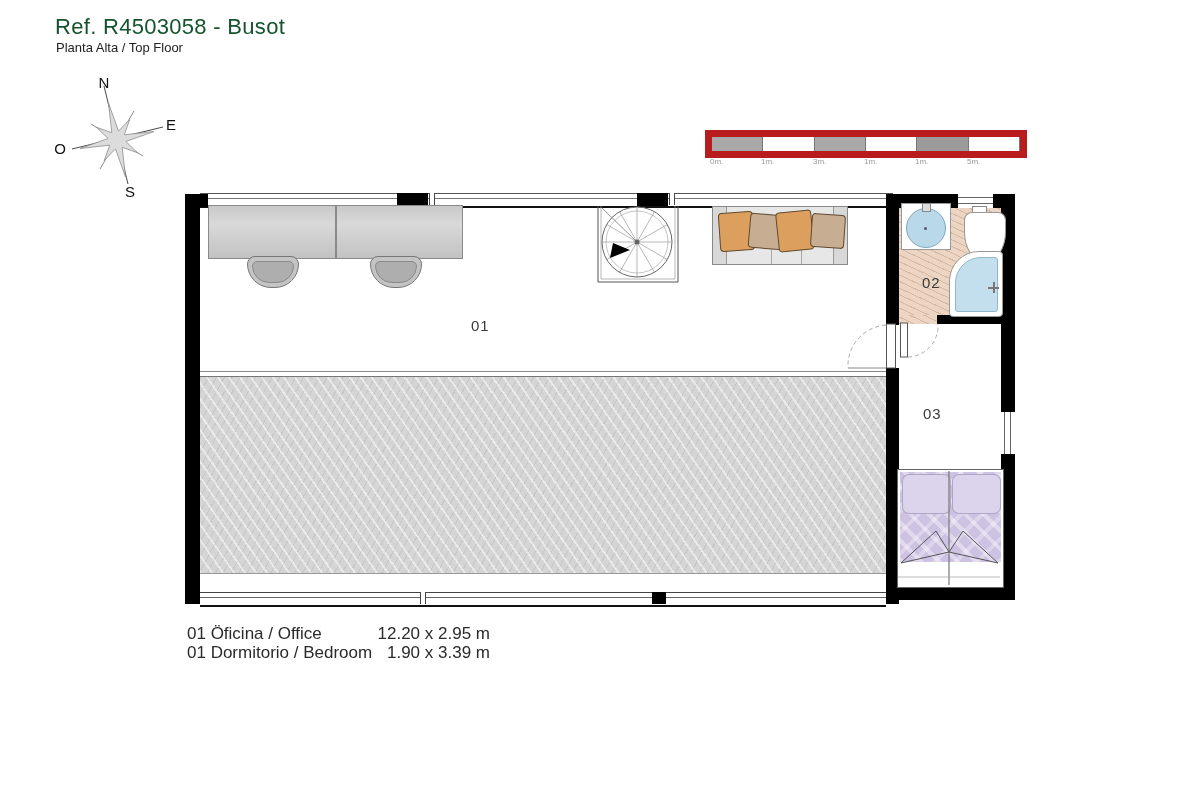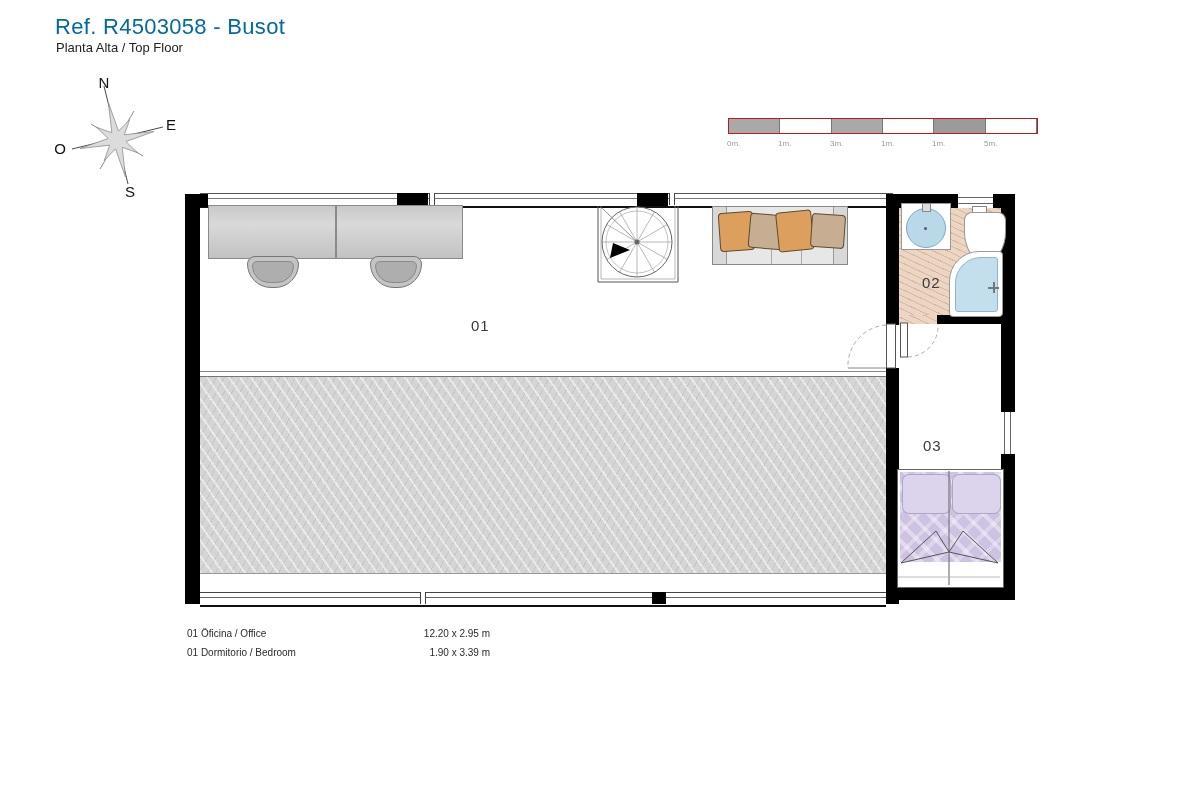--- a/index.html
+++ b/index.html
@@ -1,25 +1,25 @@
 <!DOCTYPE html>
 <html><head>
 <meta charset="utf-8">
 <style>
   html,body{margin:0;padding:0;background:#fff;}
   .canvas{position:relative;width:1200px;height:800px;background:#ffffff;
           font-family:"Liberation Sans","DejaVu Sans",sans-serif;overflow:hidden;}
   .abs{position:absolute;}
   
-  .title{left:55px;top:14px;font-size:22px;color:#0369a1;letter-spacing:.3px;}
+  .title{left:55px;top:14px;font-size:22px;color:#14532d;letter-spacing:.3px;}
   .subtitle{left:56px;top:40px;font-size:13px;color:#222;}
   
   .cdir{font-size:15px;color:#111;width:20px;text-align:center;}
   
-  .scalebar{left:705px;top:118px;width:308px;height:14px;border:1px solid #b91c1c;display:flex;margin-left:23px;}
+  .scalebar{left:705px;top:130px;width:308px;height:14px;border:7px solid #b91c1c;display:flex;}
   .seg{flex:1;border-right:1px solid #777;}
   .seg:last-child{border-right:none;}
   .seg.g1{background:#a9a9a9;} .seg.w{background:#ffffff;} .seg.g2{background:#9b9b9b;}
   .slabel{position:absolute;top:20px;font-size:8px;color:#9a9a9a;}
   
   .wall{background:#000;}
   .winband{background:#fff;border-top:1px solid #555;border-bottom:2px solid #111;
            background-image:linear-gradient(to bottom,transparent 4px,#777 4px,#777 5px,transparent 5px);}
   .banddiv{background:#fff;border-left:1px solid #444;border-right:1px solid #444;}
   .railband{background:#fff;border-top:1px solid #444;border-bottom:2px solid #111;
@@ -59,21 +59,21 @@
     background-image:repeating-linear-gradient(45deg,rgba(255,255,255,.38) 0 4px,rgba(255,255,255,0) 4px 13px),
                      repeating-linear-gradient(-45deg,rgba(255,255,255,.30) 0 4px,rgba(255,255,255,0) 4px 15px);}
   .bpillow{position:absolute;background:#dcd3ec;border:1px solid rgba(120,110,150,.45);border-radius:7px;}
   .roomlabel{font-size:15px;color:#3a3a3a;letter-spacing:1px;}
   
   .wingap{background:#fff;}
   .vline{position:absolute;top:0;bottom:0;width:1px;background:#666;}
   .hline2{position:absolute;left:0;right:0;height:1px;background:#666;}
   
   .legend{left:187px;top:625px;width:303px;}
-  .lrow{display:flex;font-size:10px;color:#2b2b2b;line-height:18.5px;}
+  .lrow{display:flex;font-size:17px;color:#2b2b2b;line-height:18.5px;}
   .lname{flex:1;text-align:left;}
   .lsize{width:115px;text-align:right;}
   svg{position:absolute;overflow:visible;}
 </style>
 </head>
 <body>
 
 <div class="canvas">
 
   <div class="abs title">Ref. R4503058 - Busot</div>
@@ -220,21 +220,21 @@
       <polyline points="5,94 40,62 53,83"></polyline>
       <line x1="5" y1="94" x2="53" y2="83"></line>
       <polyline points="53,83 67,62 102,94"></polyline>
       <line x1="53" y1="83" x2="102" y2="94"></line>
     </g>
     <line x1="2" y1="108" x2="104" y2="108" stroke="#aaa" stroke-width="0.8"></line>
   </svg>
 
   <div class="abs roomlabel" style="left:471px;top:317px;">01</div>
   <div class="abs roomlabel" style="left:922px;top:274px;">02</div>
-  <div class="abs roomlabel" style="left:923px;top:437px;">03</div>
+  <div class="abs roomlabel" style="left:923px;top:405px;">03</div>
 
   <div class="abs legend">
     <div class="lrow">
       <span class="lname">01 Öficina  / Office</span>
       <span class="lsize">12.20 x 2.95 m</span>
     </div>
     <div class="lrow">
       <span class="lname">01 Dormitorio / Bedroom</span>
       <span class="lsize">1.90 x 3.39 m</span>
     </div>

